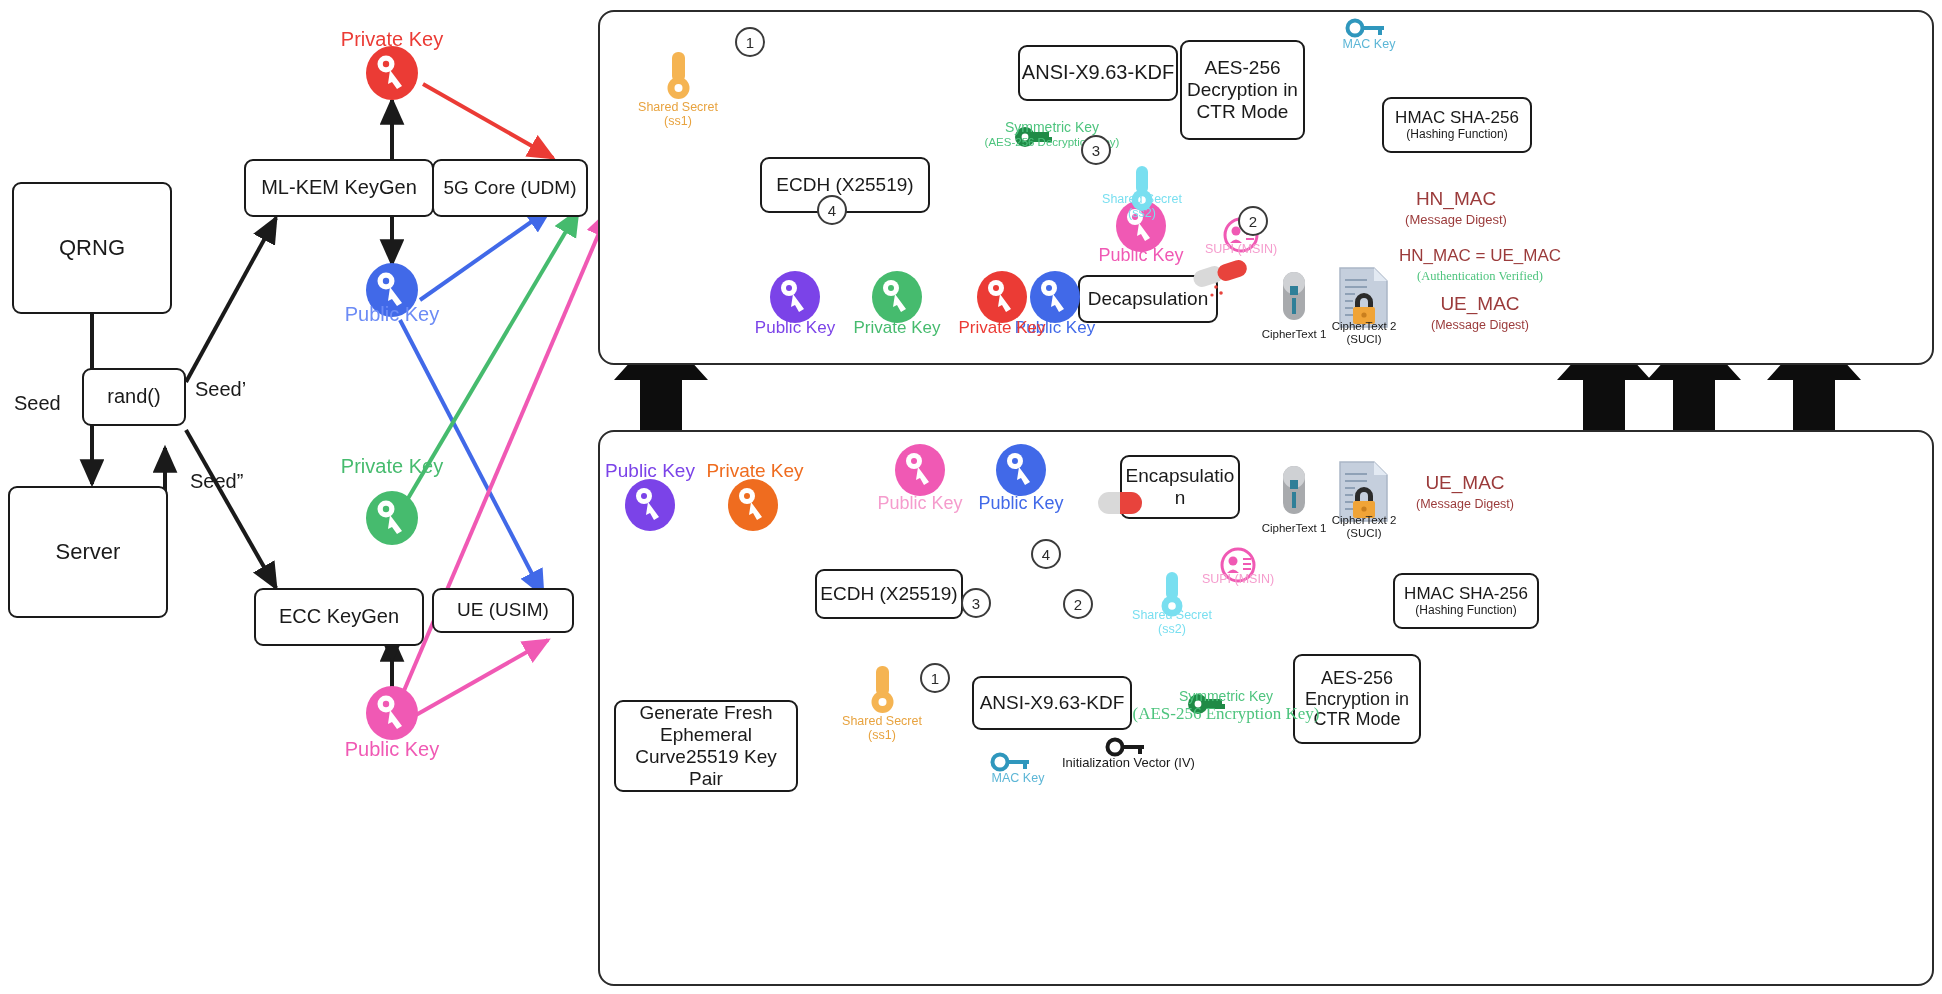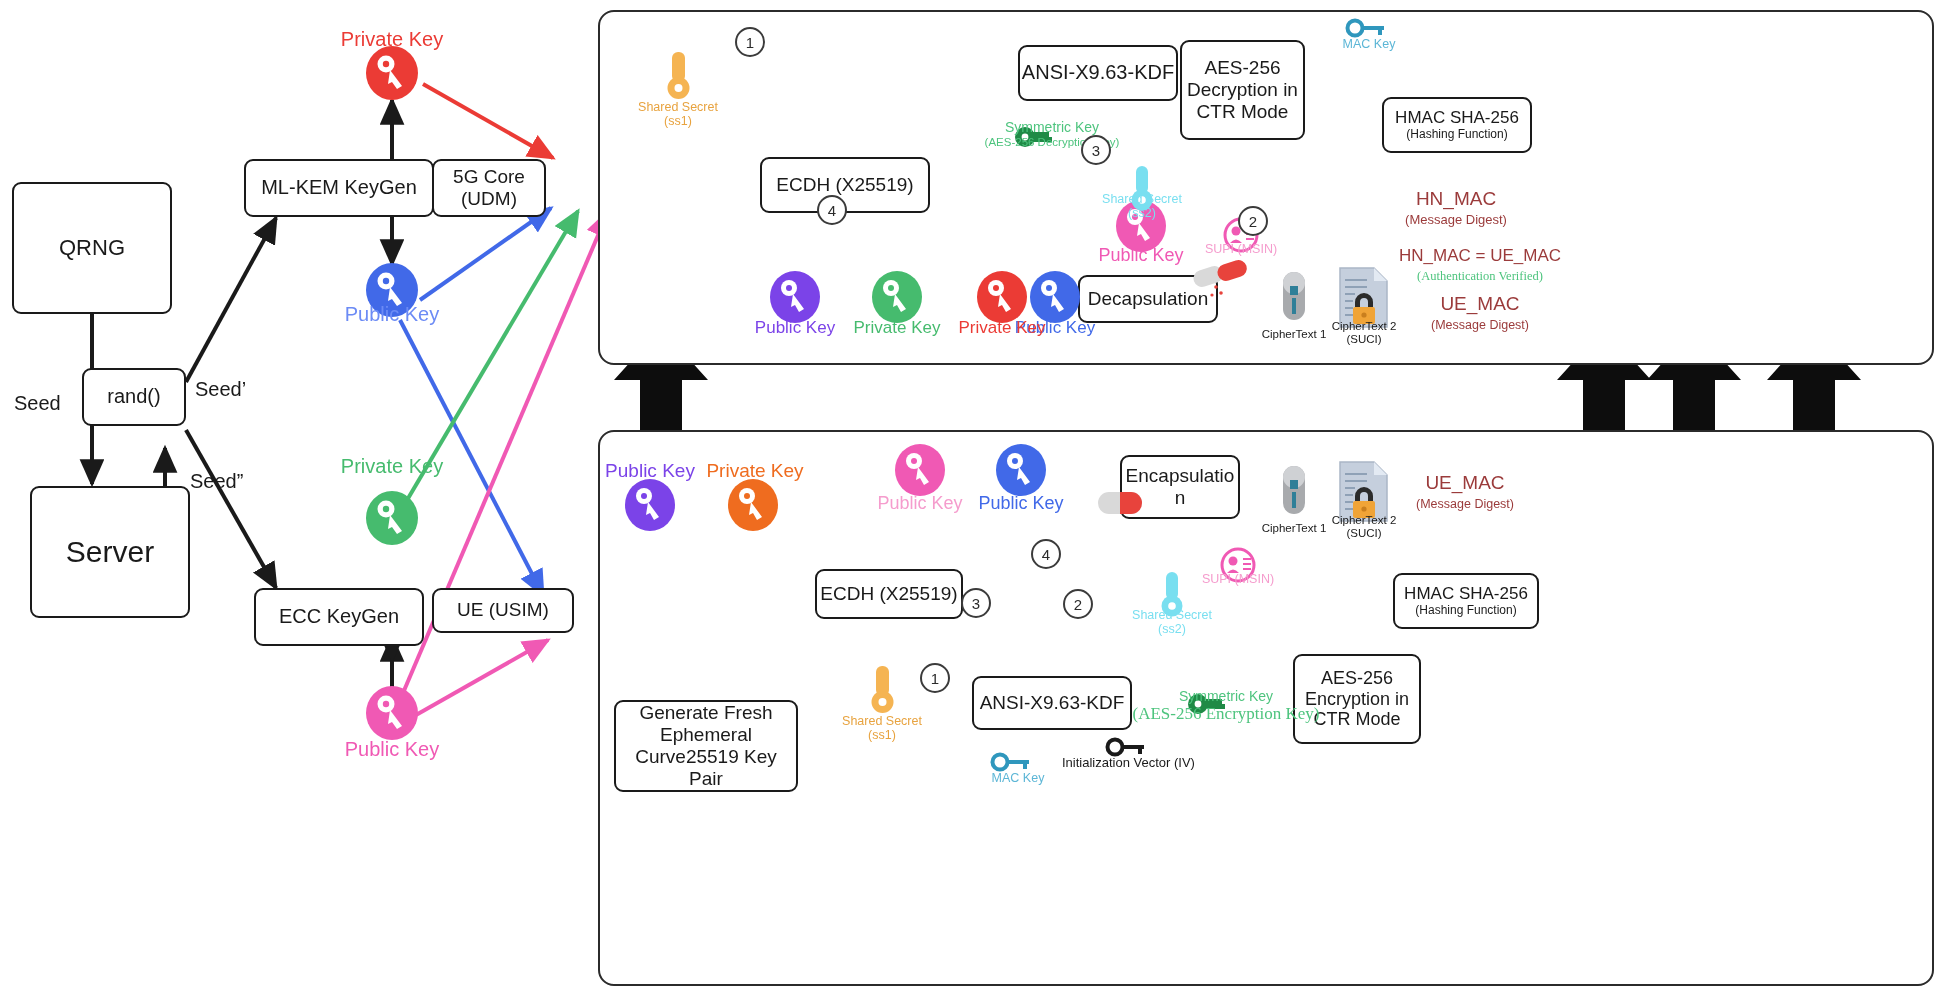--- a/index.html
+++ b/index.html
@@ -138,33 +138,33 @@
       <path d="M1465,540 L1465,500" stroke="#1a1a1a" marker-end="url(#ab)"></path>
       <path d="M1465,770 L1465,637" stroke="#2f97bd" marker-end="url(#ateal)"></path>
       <path d="M1048,778 L1465,778" stroke="#2f97bd"></path>
       <path d="M1286,530 L1286,490 L1240,490" stroke="#1a1a1a" marker-end="url(#ab)"></path>
     </g>
   </svg>
 
   <div class="node" style="left:12px;top:182px;width:160px;height:132px;font-size:22px;">
     <span class="l1">QRNG</span>
   </div>
-  <div class="node" style="left:30px;top:486px;width:160px;height:132px;font-size:30px;">
+  <div class="node" style="left:8px;top:486px;width:160px;height:132px;font-size:22px;">
     <span class="l1">Server</span>
   </div>
   <div class="node" style="left:82px;top:368px;width:104px;height:58px;font-size:20px;">
     <span class="l1">rand()</span>
   </div>
   <div class="node" style="left:254px;top:588px;width:170px;height:58px;font-size:20px;">
     <span class="l1">ECC KeyGen</span>
   </div>
   <div class="node" style="left:244px;top:159px;width:190px;height:58px;font-size:20px;">
     <span class="l1">ML-KEM KeyGen</span>
   </div>
-  <div class="node" style="left:432px;top:159px;width:114px;height:58px;font-size:19px;">
+  <div class="node" style="left:432px;top:159px;width:156px;height:58px;font-size:19px;">
     <span class="l1">5G Core (UDM)</span>
   </div>
   <div class="node" style="left:432px;top:588px;width:142px;height:45px;font-size:19px;">
     <span class="l1">UE (USIM)</span>
   </div>
 
   <div class="lbl" style="left:14px;top:392px;font-size:20px;color:#1a1a1a;">Seed</div>
   <div class="lbl" style="left:195px;top:378px;font-size:20px;color:#1a1a1a;">Seed’</div>
   <div class="lbl" style="left:190px;top:470px;font-size:20px;color:#1a1a1a;">Seed”</div>
 

